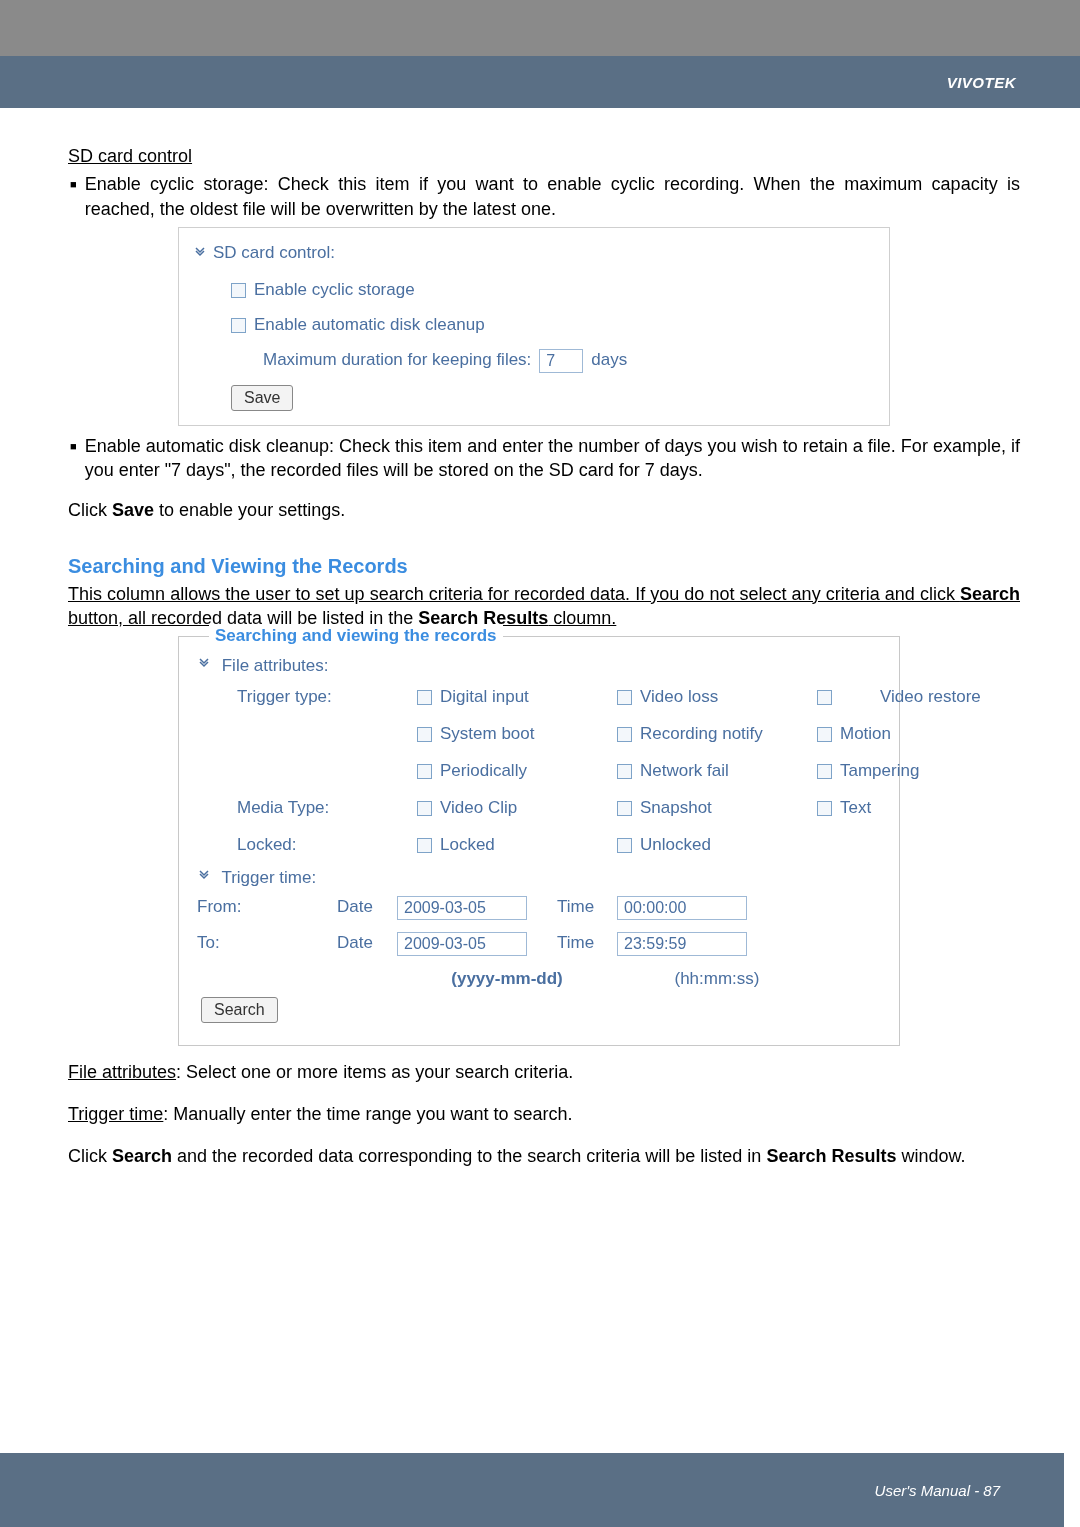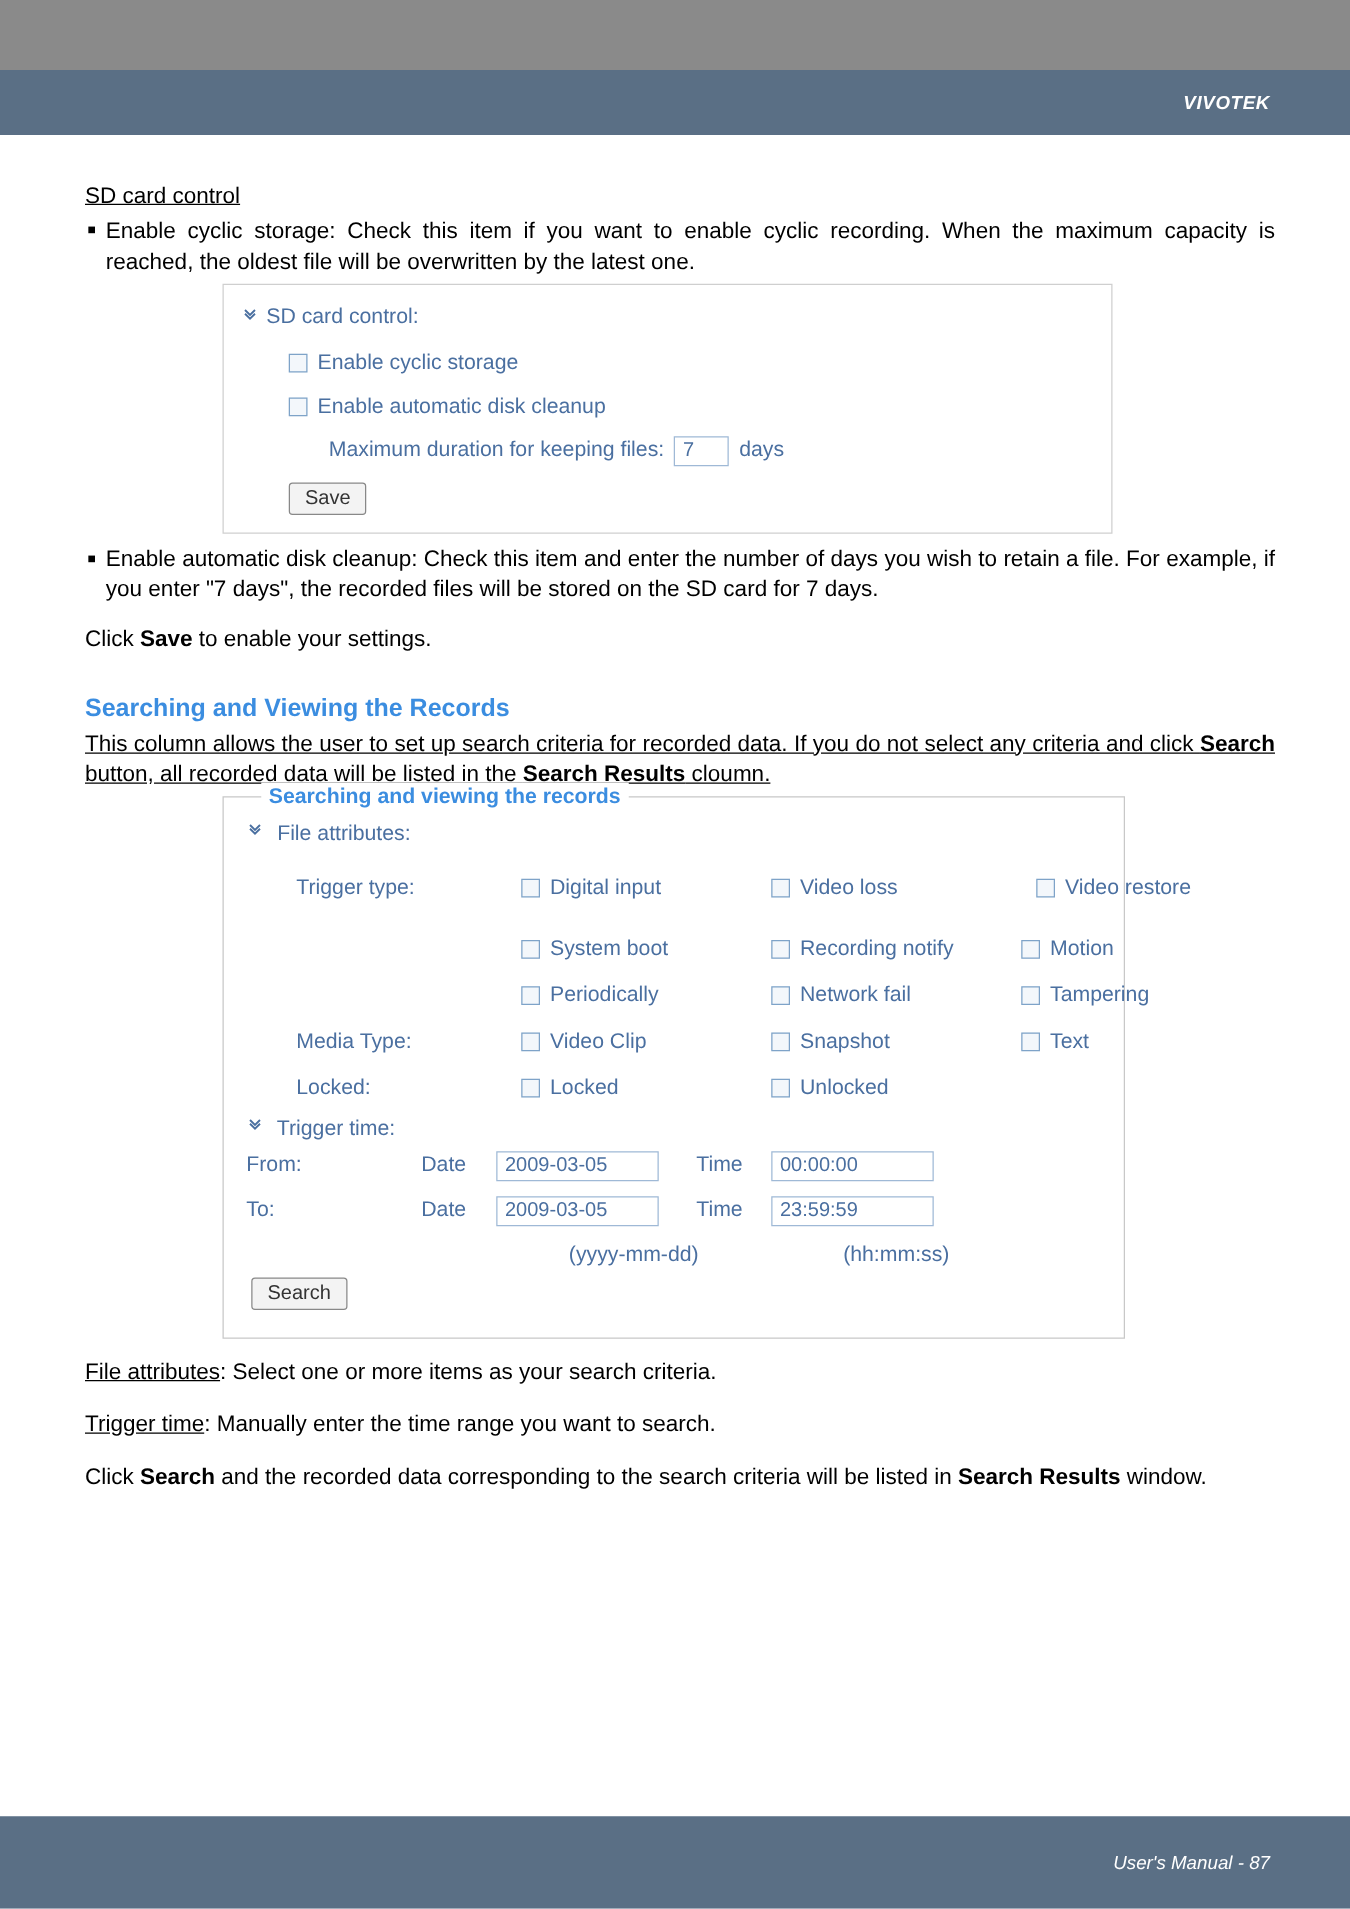--- a/index.html
+++ b/index.html
@@ -133,21 +133,21 @@
     row-gap: 12px;
     margin-top: 6px;
     align-items: center;
   }
   .tt-grid .hint-row { grid-column: 1 / span 5; display:grid; grid-template-columns: 200px 220px 200px; }
   .small-col-label { font-size: 17px; color:#4a6fa0; }
   .footer-band {
     position: absolute;
     bottom: 0;
     left: 0;
-    right: 0;
+    right: 16px;
     height: 74px;
     background: #5a6f85;
     display: flex;
     align-items: center;
     justify-content: flex-end;
     padding-right: 64px;
   }
   .footer-text {
     color: #fff;
     font-style: italic;
@@ -225,21 +225,21 @@
     <div class="attr-grid">
       <span class="lbl">Trigger type:</span>
       <div class="cb-row" style="margin:0;">
           <span class="cb"></span>
           <span>Digital input</span>
         </div>
       <div class="cb-row" style="margin:0;">
           <span class="cb"></span>
           <span>Video loss</span>
         </div>
-      <div class="cb-row" style="margin:12px;">
+      <div class="cb-row" style="margin:0;gap:40px;">
           <span class="cb"></span>
           <span>Video restore</span>
         </div>
 
       <span></span>
       <div class="cb-row" style="margin:0;">
           <span class="cb"></span>
           <span>System boot</span>
         </div>
       <div class="cb-row" style="margin:0;">
@@ -309,21 +309,21 @@
       <input class="field-input" style="width: 130px;" value="00:00:00">
 
       <span class="small-col-label">To:</span>
       <span class="small-col-label">Date</span>
       <input class="field-input" style="width: 130px;" value="2009-03-05">
       <span class="small-col-label">Time</span>
       <input class="field-input" style="width: 130px;" value="23:59:59">
 
       <div class="hint-row">
         <span></span>
-        <span style="text-align:center;">(yyyy-mm-dd)</span>
+        <span style="text-align:center;font-weight:bold;">(yyyy-mm-dd)</span>
         <span style="text-align:center;">(hh:mm:ss)</span>
       </div>
     </div>
 
     <div style="margin-top:6px; margin-left:4px;">
       <button class="btn">Search</button>
     </div>
   </div>
 
   <p style="margin-top:10px;"><span style="text-decoration:underline;">File attributes</span><span>: Select one or more items as your search criteria.</span></p>

